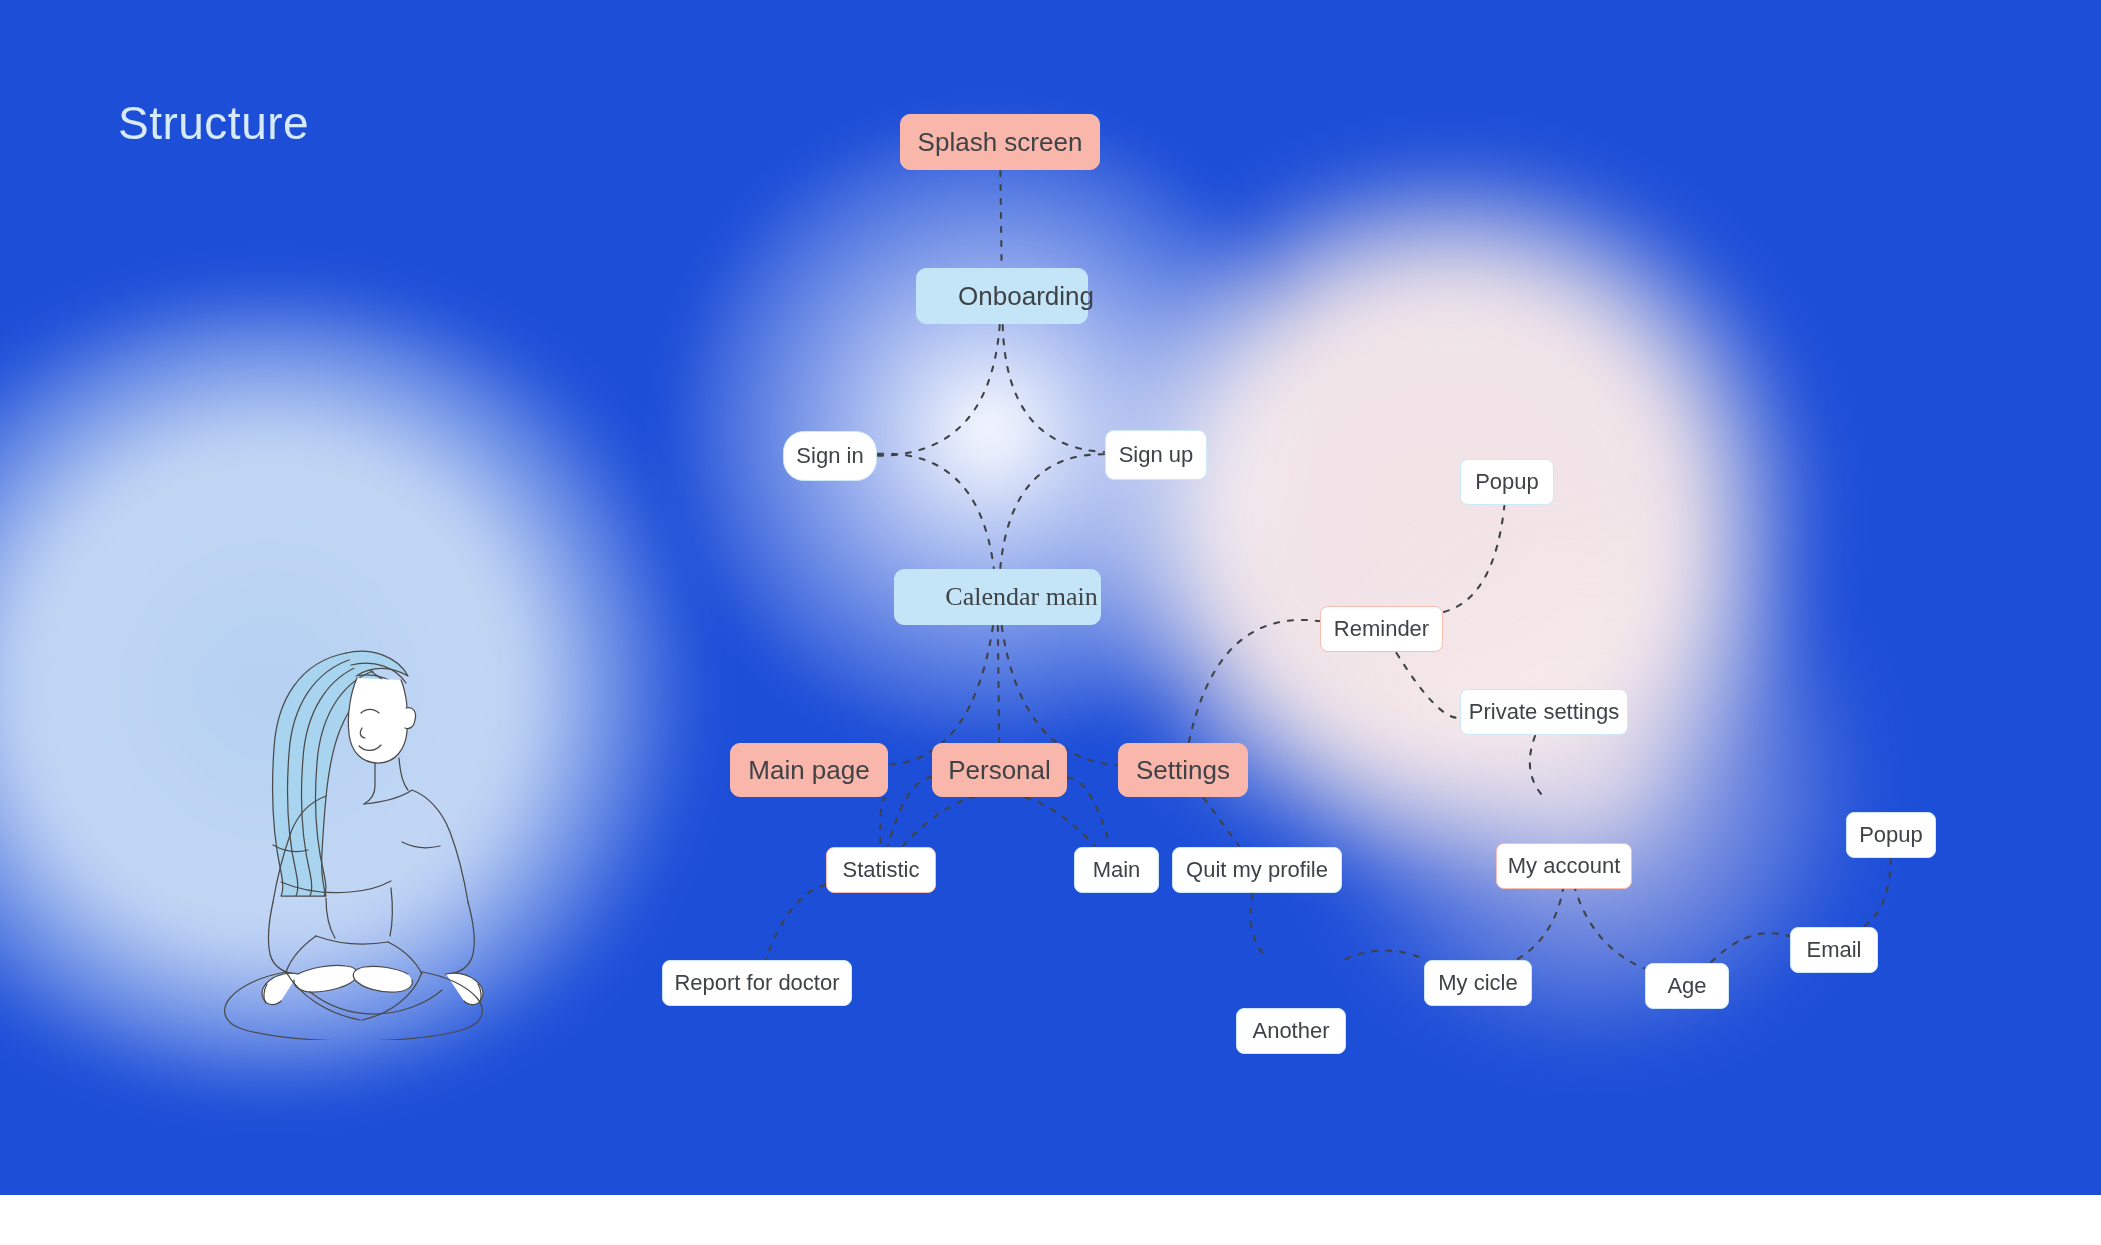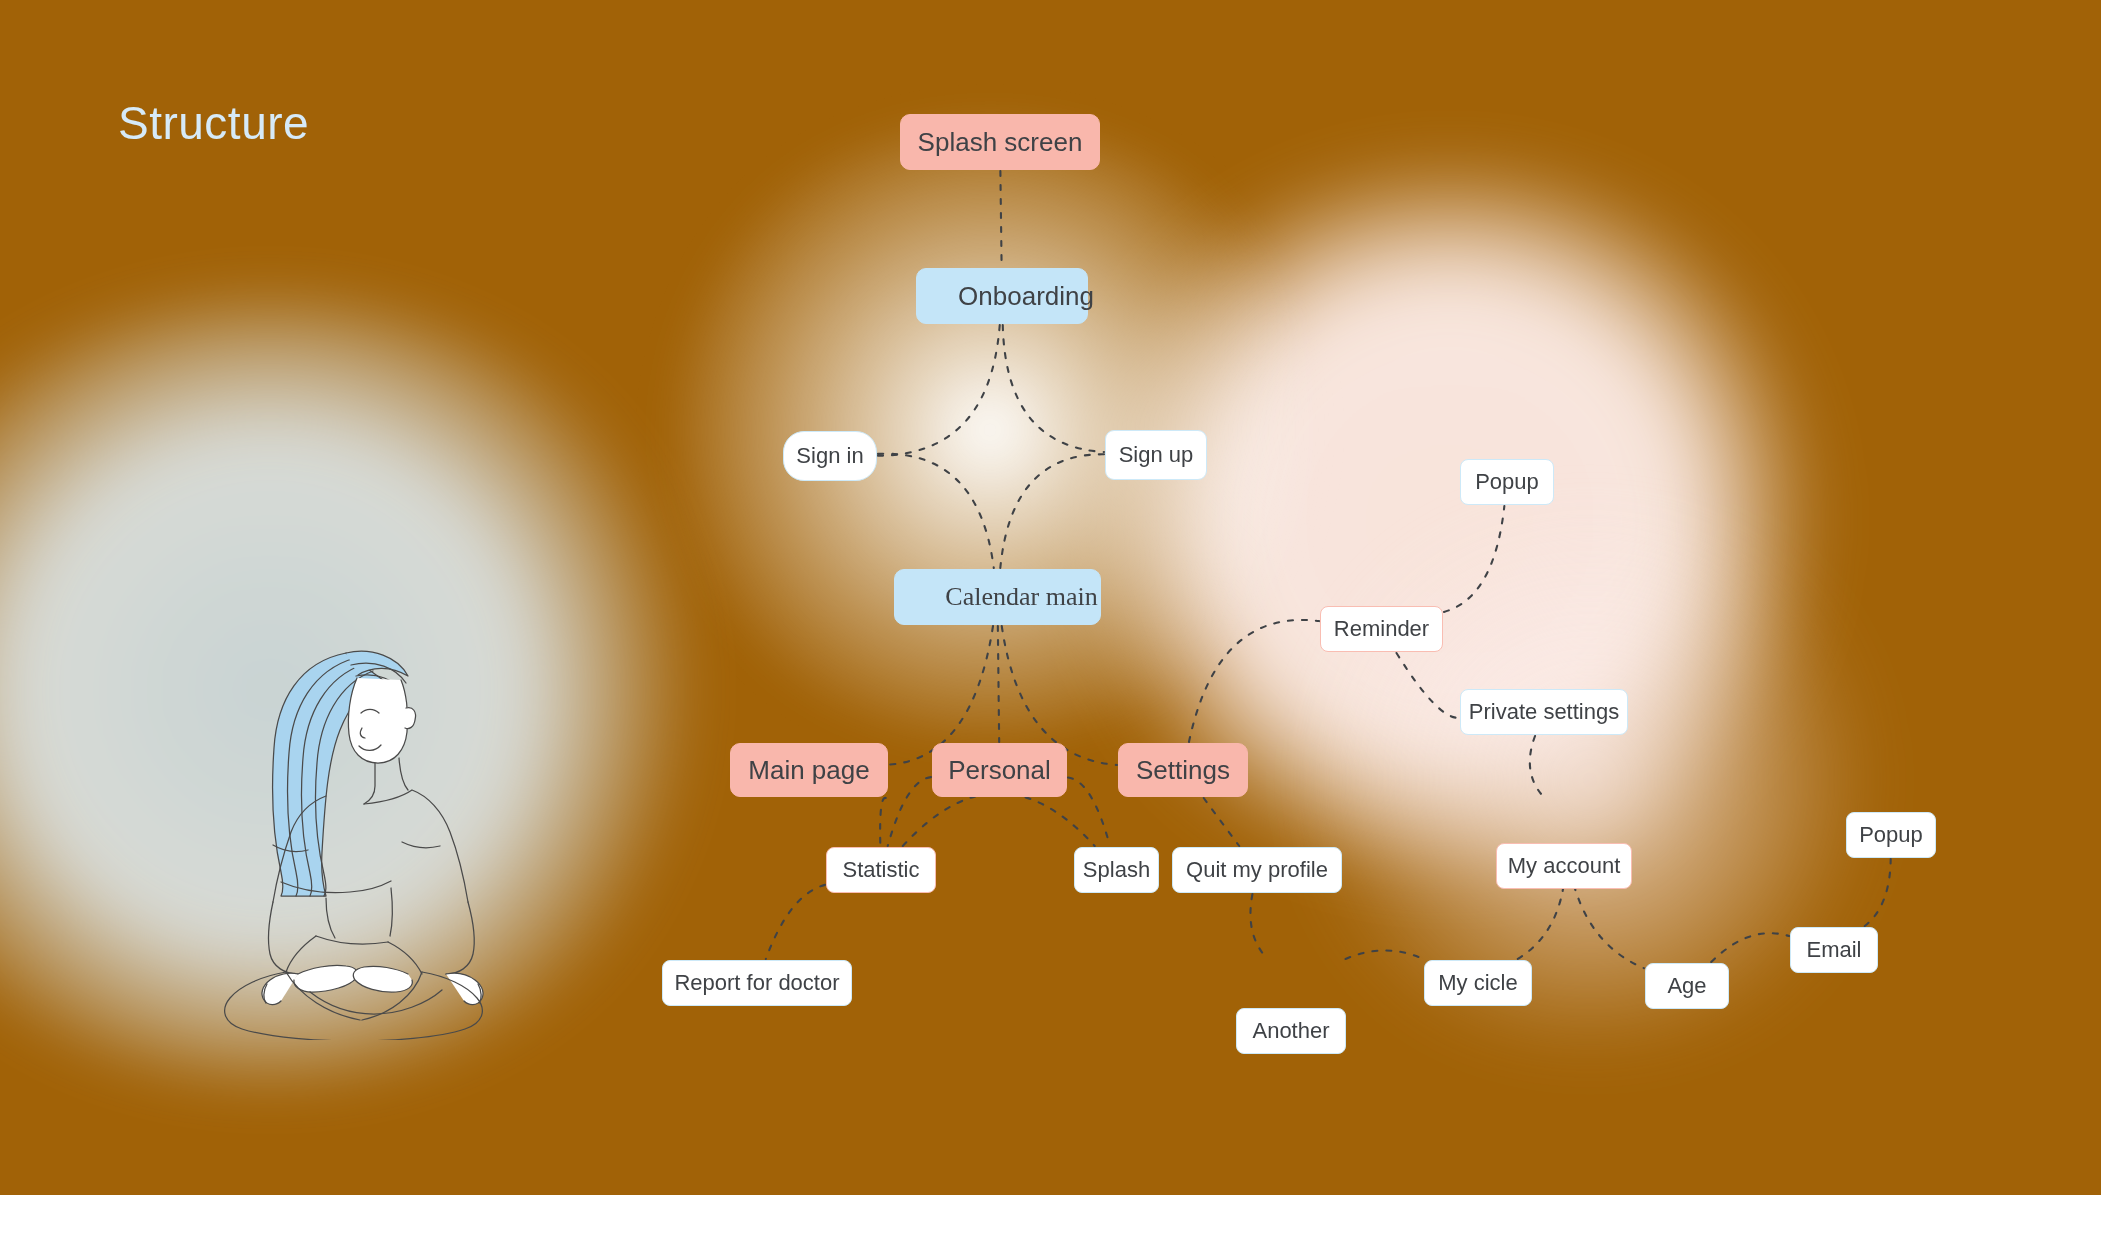--- a/index.html
+++ b/index.html
@@ -8,21 +8,21 @@
     background: #ffffff;
   }
   body {
     font-family: "Liberation Sans", sans-serif;
   }
   #canvas {
     position: relative;
     width: 2101px;
     height: 1195px;
     overflow: hidden;
-    background: #a16207;
+    background: #1d4ed8;
   }
   
   .bg-layer {
     position: absolute;
     inset: 0;
     pointer-events: none;
   }
   .blob-blue {
     position: absolute;
     left: -180px;
@@ -266,21 +266,21 @@
       <div class="node filled-pink sz-lg" style="left: 932px; top: 743px; width: 135px; height: 54px;">
         <span>Personal</span>
       </div>
       <div class="node filled-pink sz-lg" style="left: 1118px; top: 743px; width: 130px; height: 54px;">
         <span>Settings</span>
       </div>
       <div class="node out-pink sz-sm" style="left: 826px; top: 847px; width: 110px; height: 46px;">
         <span>Statistic</span>
       </div>
       <div class="node out-blue sz-sm" style="left: 1074px; top: 847px; width: 85px; height: 46px;">
-        <span>Splash</span>
+        <span>Main</span>
       </div>
       <div class="node out-blue sz-sm" style="left: 1172px; top: 847px; width: 170px; height: 46px;">
         <span>Quit my profile</span>
       </div>
       <div class="node out-blue sz-sm" style="left: 662px; top: 960px; width: 190px; height: 46px;">
         <span>Report for doctor</span>
       </div>
       <div class="node out-blue sz-sm" style="left: 1236px; top: 960px; width: 110px; height: 46px; margin-top: 48px;">
         <span>Another</span>
       </div>

